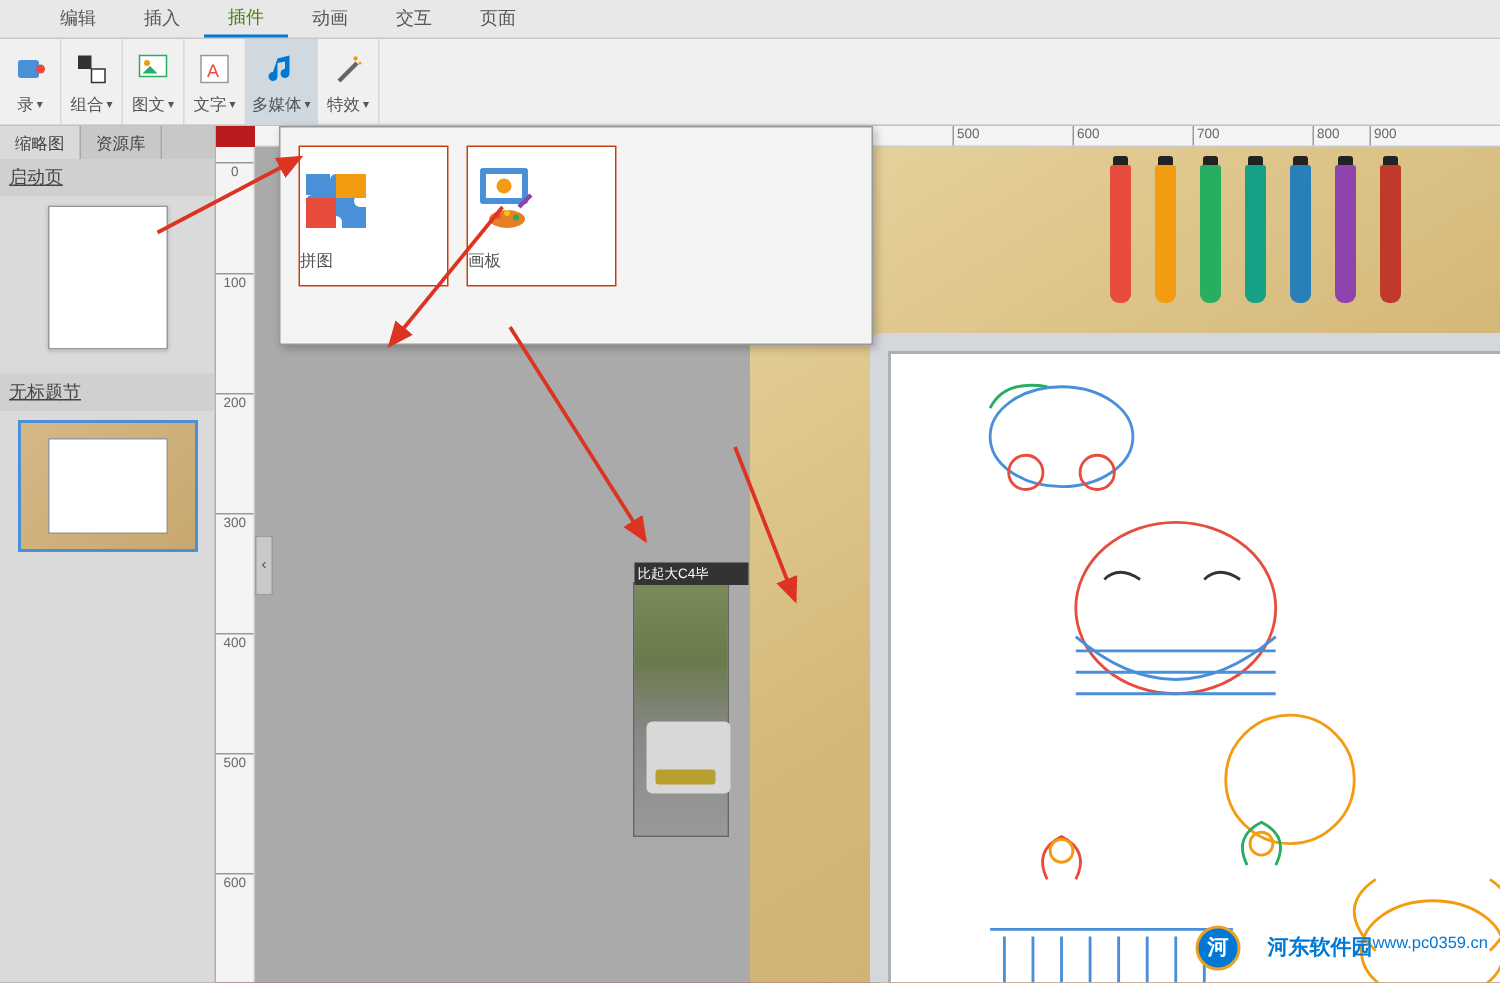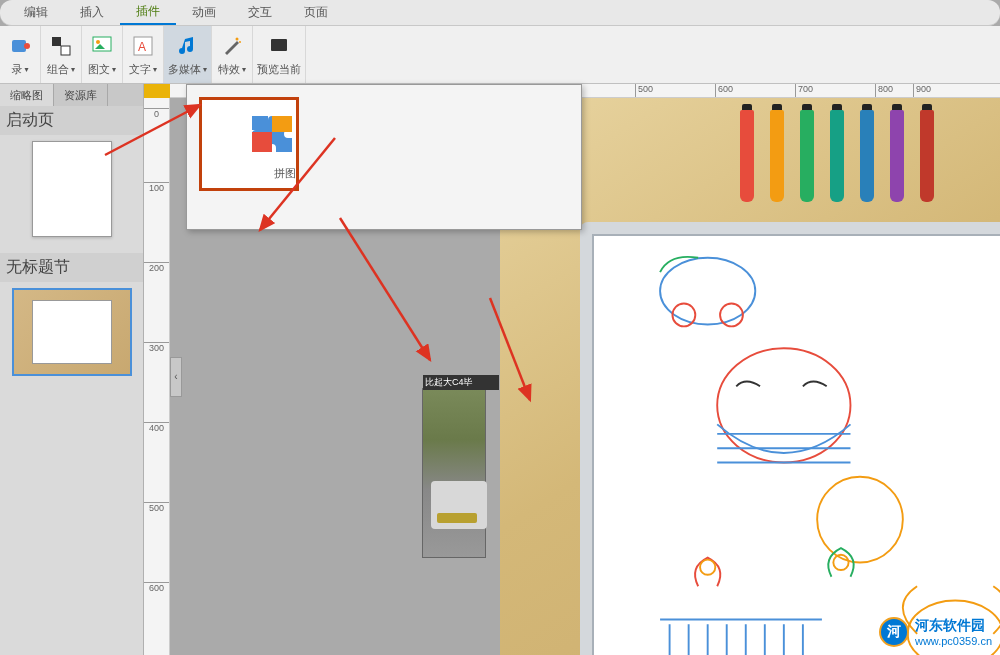--- a/index.html
+++ b/index.html
@@ -1,39 +1,39 @@
 <!DOCTYPE html>
 <html><head>
 <meta charset="utf-8">
 <style>
 * { margin: 0; padding: 0; box-sizing: border-box; font-family: "Microsoft YaHei", sans-serif; }
 body { width: 1000px; height: 655px; overflow: hidden; background: #aaa; position: relative; }
 
-.menubar { height: 26px; background: #e8e8e8; border-bottom: 1px solid #c8c8c8; display: flex; align-items: center; padding-left: 8px; border-radius: 12px; }
+.menubar { height: 26px; background: #e8e8e8; border-bottom: 1px solid #c8c8c8; display: flex; align-items: center; padding-left: 24px; }
 .menubar-item { padding: 0 16px; font-size: 12px; color: #555; height: 100%; display: flex; align-items: center; cursor: pointer; }
 .menubar-item.active { color: #4d7c0f; border-bottom: 2px solid #0078d4; }
 
 .toolbar { height: 58px; background: #f0f0f0; border-bottom: 1px solid #c0c0c0; display: flex; align-items: center; }
 .tool-group { display: flex; flex-direction: column; align-items: center; padding: 2px 4px; height: 100%; justify-content: center; border-right: 1px solid #d8d8d8; }
 .tool-btn { width: 32px; height: 28px; display: flex; align-items: center; justify-content: center; }
 .tool-label { font-size: 11px; color: #555; margin-top: 2px; display: flex; align-items: center; }
 .dd-arrow { font-size: 8px; margin-left: 2px; }
 
 .workspace { display: flex; height: calc(100% - 84px); }
 .left-panel { width: 144px; background: #dadada; border-right: 1px solid #b0b0b0; display: flex; flex-direction: column; }
 .panel-tabs { display: flex; background: #c8c8c8; height: 22px; }
 .panel-tab { padding: 2px 10px; font-size: 11px; color: #444; border-right: 1px solid #a8a8a8; display: flex; align-items: center; }
 .panel-tab.active { background: #dadada; }
-.section-label { font-size: 16px; color: #444; padding: 4px 6px; background: #d0d0d0; }
+.section-label { font-size: 12px; color: #444; padding: 4px 6px; background: #d0d0d0; text-decoration: underline; }
 
 .thumbnail-big { width: 80px; height: 96px; background: #fff; margin: 6px auto; border: 1px solid #999; box-shadow: 0 1px 3px rgba(0,0,0,0.2); }
 .thumbnail-small { width: 120px; height: 88px; margin: 6px auto; border: 2px solid #4a90d9; background: linear-gradient(135deg, #d4b886 0%, #c8a870 100%); display: flex; align-items: center; justify-content: center; }
 .thumb-inner { width: 80px; height: 64px; background: #fff; border: 1px solid #999; }
 
-.canvas-area { flex: 1; position: relative; background: #eab308; overflow: hidden; text-decoration: underline; }
+.canvas-area { flex: 1; position: relative; background: #b91c1c; overflow: hidden; text-decoration: underline; }
 .vruler { position: absolute; left: 0; top: 14px; width: 26px; bottom: 0; background: #f4f4f4; border-right: 1px solid #ccc; }
 .hruler { position: absolute; left: 26px; top: 0; right: 0; height: 14px; background: #f4f4f4; border-bottom: 1px solid #ccc; }
 .ruler-tick-v { position: absolute; left: 0; width: 100%; font-size: 9px; color: #666; text-align: center; border-top: 1px solid #999; }
 .ruler-tick-h { position: absolute; top: 0; height: 100%; font-size: 9px; color: #666; border-left: 1px solid #999; padding-left: 2px; }
 
 .canvas-content { position: absolute; left: 26px; top: 14px; right: 0; bottom: 0; background: #aaa; }
 .board-bg { position: absolute; left: 330px; top: 0; width: 700px; height: 640px; background: linear-gradient(148deg, #e8d4a0 0%, #d4b878 40%, #c8a868 100%); }
 
 .whiteboard { position: absolute; left: 410px; top: 124px; width: 560px; height: 500px; background: #fff; border: 12px solid #d4d8dc; border-radius: 8px; box-shadow: inset 0 0 0 2px #a8b0b8; overflow: hidden; }
 .drawing-svg { width: 100%; height: 100%; }
@@ -46,29 +46,29 @@
 .photo-label { position: absolute; top: -14px; left: 0; width: 76px; background: #333; color: #fff; font-size: 9px; padding: 1px 2px; }
 .car { position: absolute; bottom: 28px; left: 8px; width: 56px; height: 48px; background: #d8d8d8; border-radius: 4px; }
 .car::after { content: ""; position: absolute; bottom: 6px; left: 6px; width: 40px; height: 10px; background: #b8a030; border-radius: 2px; }
 
 .collapse-handle { position: absolute; left: 0; top: 50%; width: 12px; height: 40px; background: #c8c8c8; border: 1px solid #999; display: flex; align-items: center; justify-content: center; font-size: 10px; color: #555; transform: translateY(-50%); }
 
 .dropdown-panel { position: absolute; left: 186px; top: 84px; width: 396px; height: 146px; background: #f4f4f4; border: 1px solid #999; box-shadow: 2px 2px 6px rgba(0,0,0,0.25); z-index: 100; }
 .dd-tabs { display: flex; height: 24px; background: #e4e4e4; border-bottom: 1px solid #c0c0c0; }
 .dd-tab { padding: 3px 14px; font-size: 11px; background: #f4f4f4; border-right: 1px solid #c0c0c0; border-top: 2px solid #aaa; }
 .dd-items { display: flex; padding: 12px; gap: 12px; }
-.dd-item { width: 100px; height: 94px; border: 3px solid #c2410c; background: #fff; display: flex; flex-direction: column; align-items: flex-end; justify-content: center; cursor: pointer; }
+.dd-item { width: 100px; height: 94px; border: 1px solid #c2410c; background: #fff; display: flex; flex-direction: column; align-items: flex-start; justify-content: center; cursor: pointer; }
 .dd-item-icon { width: 48px; height: 48px; display: flex; align-items: center; justify-content: center; }
 .dd-item-label { font-size: 11px; color: #555; margin-top: 10px; }
 
 .arrow-annot { position: absolute; pointer-events: none; z-index: 200; }
 
 .watermark { position: absolute; right: 8px; bottom: 8px; display: flex; align-items: center; gap: 6px; z-index: 300; }
 .wm-logo { width: 30px; height: 30px; border-radius: 50%; background: #0078d4; display: flex; align-items: center; justify-content: center; color: #fff; font-weight: bold; font-size: 14px; border: 2px solid #f0a020; }
-.wm-text { display: flex; flex-direction: column; }
+.wm-text { display: flex; flex-direction: row; margin-left: 12px; }
 .wm-title { font-size: 14px; font-weight: bold; color: #0078d4; }
 .wm-url { font-size: 11px; color: #0078d4; }
 </style>
 </head>
 <body>
 
 <div class="menubar">
   <div class="menubar-item">编辑</div>
   <div class="menubar-item">插入</div>
   <div class="menubar-item active">插件</div>
@@ -142,30 +142,20 @@
     <div class="tool-btn">
         <svg width="22" height="22">
           <path d="M4 18 L16 6 L18 8 L6 20 Z" fill="#666"></path>
           <circle cx="16" cy="4" r="1.5" fill="#f39c12"></circle>
           <circle cx="19" cy="7" r="1" fill="#f39c12"></circle>
         </svg>
       </div>
     <div class="tool-label">
         <span>特效</span>
         <span class="dd-arrow">▾</span>
-      </div>
-  </div>
-  <div class="tool-group">
-    <div class="tool-btn">
-        <svg width="22" height="22">
-          <rect x="3" y="4" width="16" height="12" fill="#333" rx="1"></rect>
-        </svg>
-      </div>
-    <div class="tool-label">
-        <span>预览当前</span>
       </div>
   </div>
 </div>
 
 <div class="workspace">
   <div class="left-panel">
     <div class="panel-tabs">
       <div class="panel-tab active">缩略图</div>
       <div class="panel-tab">资源库</div>
     </div>
@@ -251,20 +241,35 @@
     <div class="dd-item">
       <div class="dd-item-icon">
         <svg width="48" height="40">
           <path d="M4 4 L20 4 L20 8 A4 4 0 0 1 28 8 L28 4 L44 4 L44 18 L40 18 A4 4 0 0 0 40 26 L44 26 L44 40 L28 40 L28 36 A4 4 0 0 0 20 36 L20 40 L4 40 L4 26 L8 26 A4 4 0 0 1 8 18 L4 18 Z" fill="#4a90d9"></path>
           <path d="M24 4 L44 4 L44 20 L24 20 Z" fill="#f39c12"></path>
           <path d="M4 20 L24 20 L24 40 L4 40 Z" fill="#e74c3c"></path>
         </svg>
       </div>
       <div class="dd-item-label">拼图</div>
     </div>
+    <div class="dd-item">
+      <div class="dd-item-icon">
+        <svg width="48" height="48">
+          <rect x="8" y="4" width="32" height="24" fill="#4a90d9" rx="2"></rect>
+          <rect x="12" y="8" width="24" height="16" fill="#fff"></rect>
+          <circle cx="24" cy="16" r="5" fill="#f39c12"></circle>
+          <ellipse cx="26" cy="38" rx="12" ry="6" fill="#e67e22"></ellipse>
+          <circle cx="20" cy="36" r="2" fill="#e74c3c"></circle>
+          <circle cx="26" cy="34" r="2" fill="#f1c40f"></circle>
+          <circle cx="32" cy="37" r="2" fill="#27ae60"></circle>
+          <path d="M34 30 L42 22" stroke="#8e44ad" stroke-width="3"></path>
+        </svg>
+      </div>
+      <div class="dd-item-label">画板</div>
+    </div>
   </div>
 </div>
 
 <svg class="arrow-annot" style="left:100px;top:100px" width="110" height="60">
   <defs>
       <marker id="ah1" markerWidth="8" markerHeight="8" refX="6" refY="3" orient="auto">
         <path d="M0 0 L7 3 L0 6 Z" fill="#d32"></path>
       </marker>
     </defs>
   <line x1="5" y1="55" x2="100" y2="5" stroke="#d32" stroke-width="2.5" marker-end="url(#ah1)"></line>

